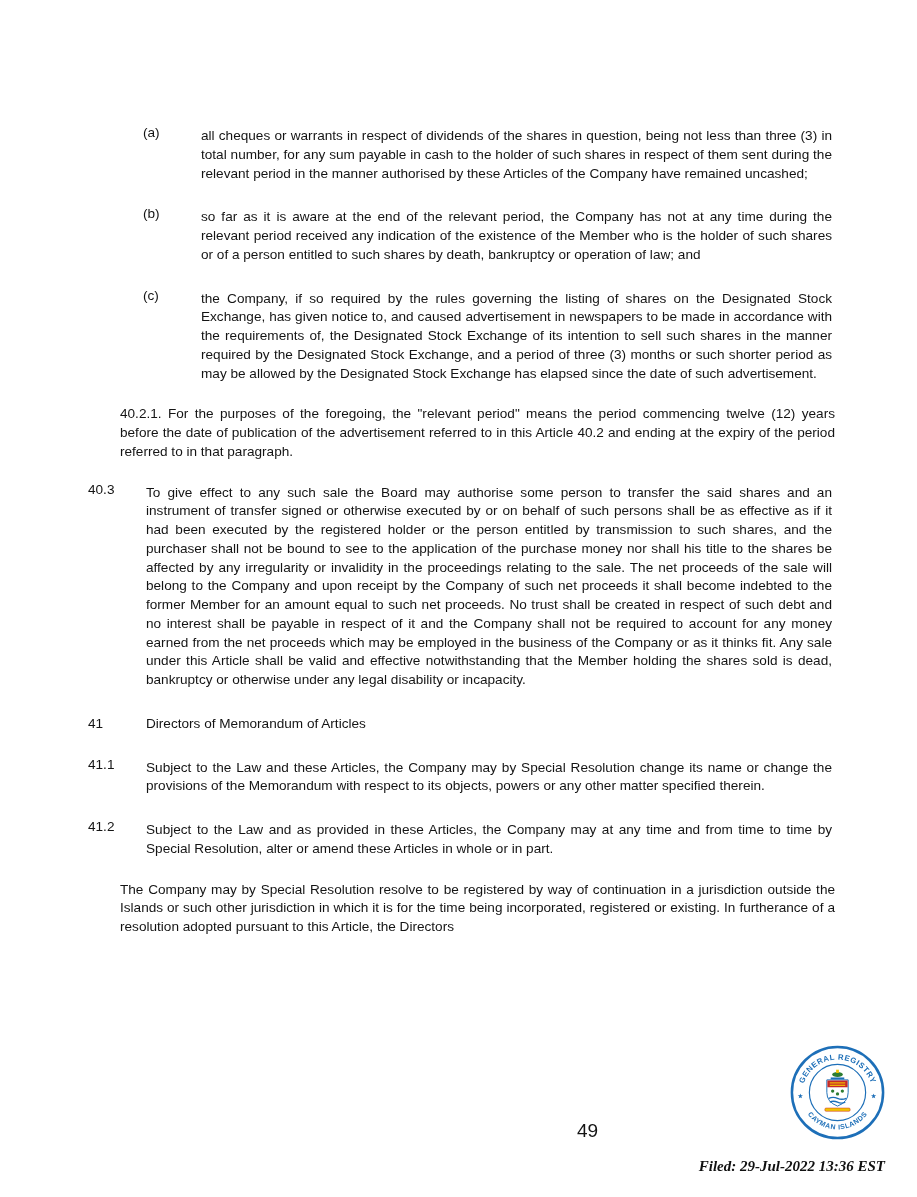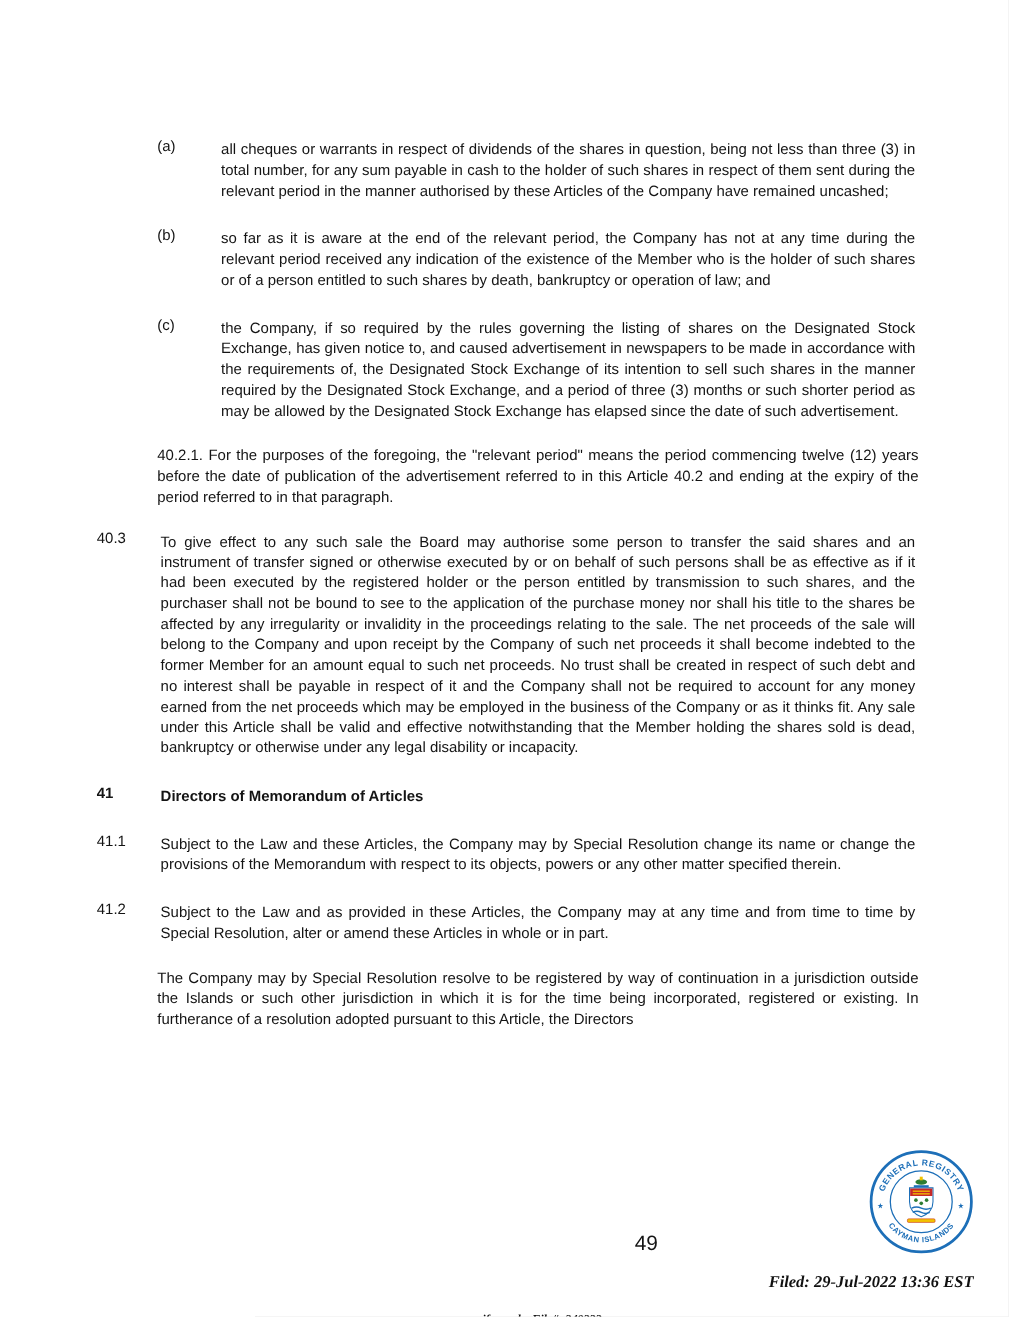--- a/index.html
+++ b/index.html
@@ -34,24 +34,24 @@
   .label-col {
     flex: 0 0 55px;
   }
   .list-row { margin-left: 55px; }
   .text-col {
     flex: 1 1 auto;
     text-align: justify;
     margin: 3px;
   }
   .indent-para {
-    margin-left: 55px;
+    margin-left: 32px;
     text-align: justify;
   }
-  .heading { font-weight: bold; }
+  .heading { font-weight: normal; align-items: center; }
   .page-number {
     position: absolute;
     left: 577px;
     top: 1118px;
     font-size: 19px;
     color: #141414;
   }
   .verify-line {
     position: absolute;
     left: 400px;

